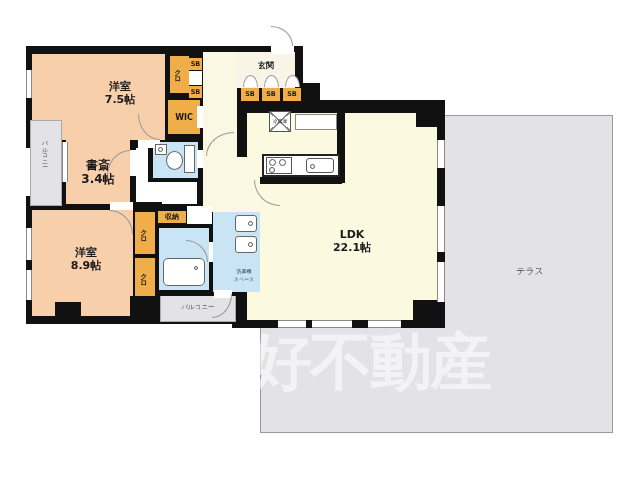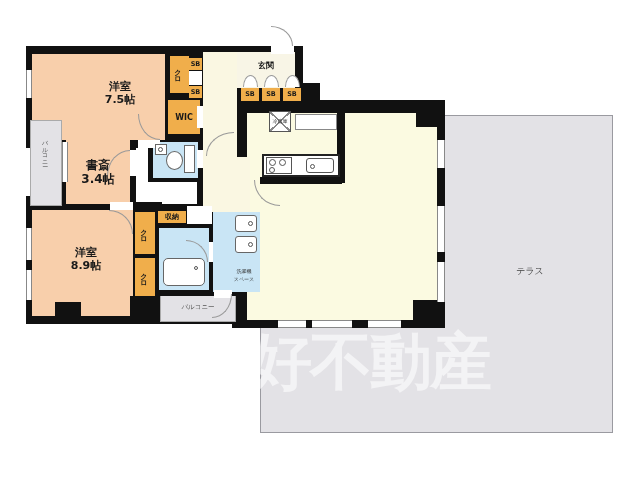--- a/index.html
+++ b/index.html
@@ -151,20 +151,24 @@
     <span style="position:static">7.5帖</span>
   </div>
   <div class="lbl" style="left:63px;top:158px;width:70px;font-size:12px;z-index:6;">
     <span style="position:static">書斎</span><br>
     <span style="position:static">3.4帖</span>
   </div>
   <div class="lbl" style="left:46px;top:246px;width:80px;font-size:11px;z-index:6;">
     <span style="position:static">洋室</span><br>
     <span style="position:static">8.9帖</span>
   </div>
+  <div class="lbl" style="left:312px;top:228px;width:80px;font-size:11px;z-index:6;">
+    <span style="position:static">LDK</span><br>
+    <span style="position:static">22.1帖</span>
+  </div>
   <div class="lbl" style="left:237px;top:61px;width:58px;font-size:8px;z-index:6;">玄関</div>
   <div class="lbl tiny" style="left:168px;top:113px;width:32px;font-size:8px;z-index:6;">WIC</div>
   <div class="lbl tiny vtext" style="left:173px;top:64px;font-size:7px;z-index:6;">クロ</div>
   <div class="lbl tiny vtext" style="left:139px;top:224px;font-size:7px;z-index:6;">クロ</div>
   <div class="lbl tiny vtext" style="left:139px;top:268px;font-size:7px;z-index:6;">クロ</div>
   <div class="lbl tiny" style="left:189px;top:61px;width:13px;font-size:6.5px;z-index:6;">SB</div>
   <div class="lbl tiny" style="left:189px;top:89px;width:13px;font-size:6.5px;z-index:6;">SB</div>
   <div class="lbl tiny" style="left:241px;top:91px;width:18px;font-size:6.5px;z-index:6;">SB</div>
   <div class="lbl tiny" style="left:262px;top:91px;width:18px;font-size:6.5px;z-index:6;">SB</div>
   <div class="lbl tiny" style="left:283px;top:91px;width:18px;font-size:6.5px;z-index:6;">SB</div>

